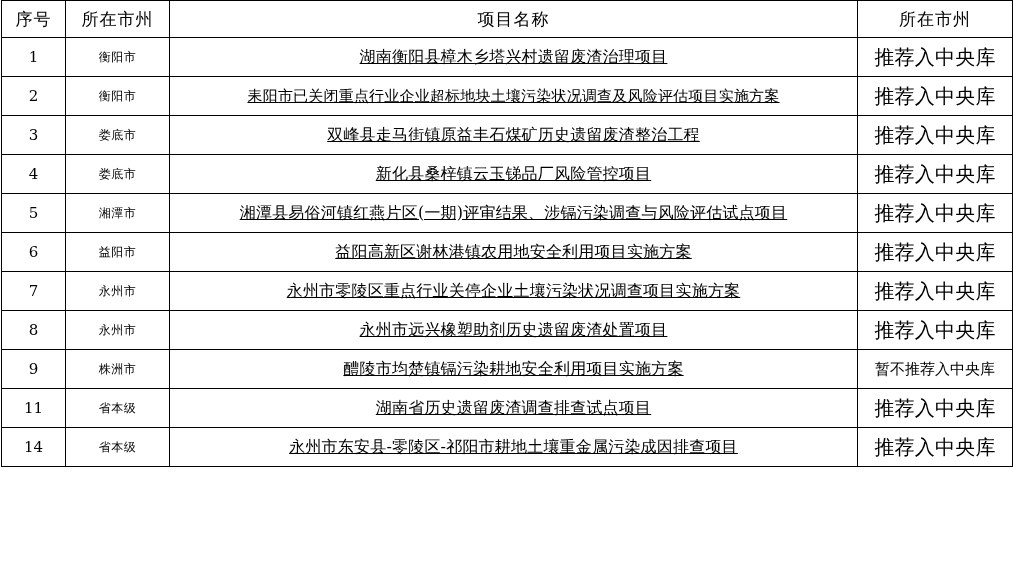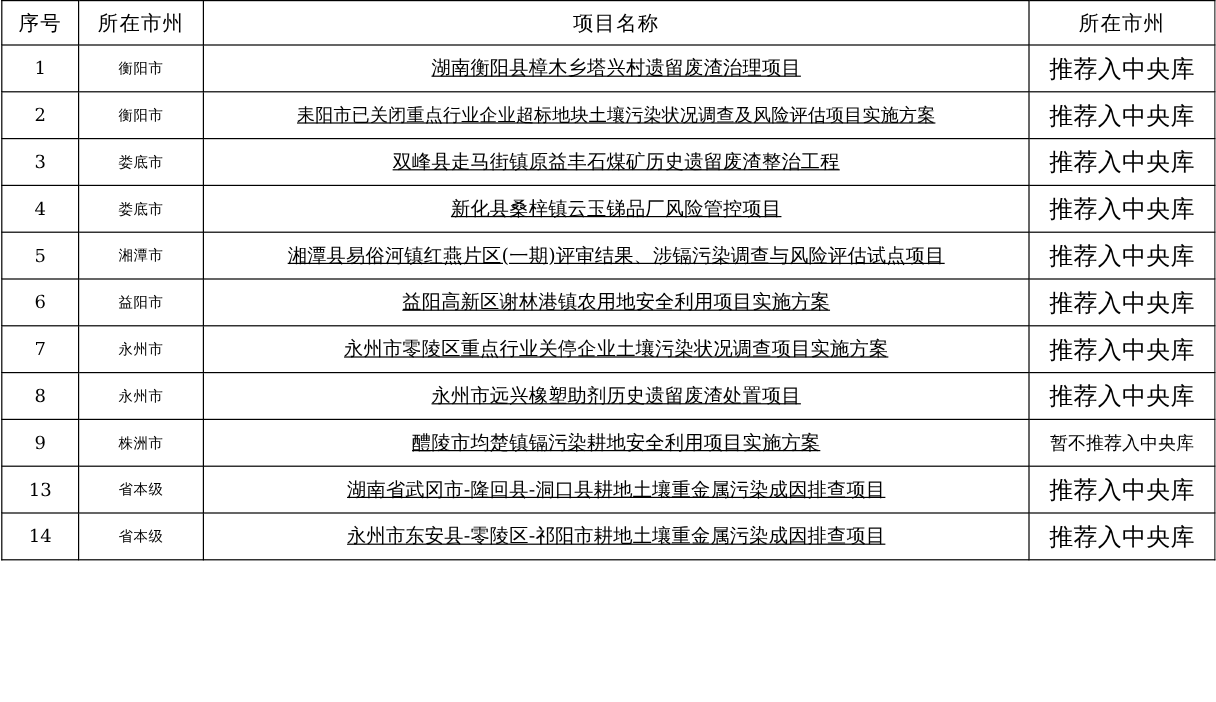--- a/index.html
+++ b/index.html
@@ -126,23 +126,23 @@
         <td class="name">永州市远兴橡塑助剂历史遗留废渣处置项目</td>
         <td class="res">推荐入中央库</td>
       </tr>
       <tr>
         <td class="idx">9</td>
         <td class="city">株洲市</td>
         <td class="name">醴陵市均楚镇镉污染耕地安全利用项目实施方案</td>
         <td class="res long">暂不推荐入中央库</td>
       </tr>
       <tr>
-        <td class="idx">13</td>
+        <td class="idx">11</td>
         <td class="city">省本级</td>
-        <td class="name">湖南省武冈市-隆回县-洞口县耕地土壤重金属污染成因排查项目</td>
+        <td class="name">湖南省历史遗留废渣调查排查试点项目</td>
         <td class="res">推荐入中央库</td>
       </tr>
       <tr>
         <td class="idx">14</td>
         <td class="city">省本级</td>
         <td class="name">永州市东安县-零陵区-祁阳市耕地土壤重金属污染成因排查项目</td>
         <td class="res">推荐入中央库</td>
       </tr>
     </tbody>
   </table>

